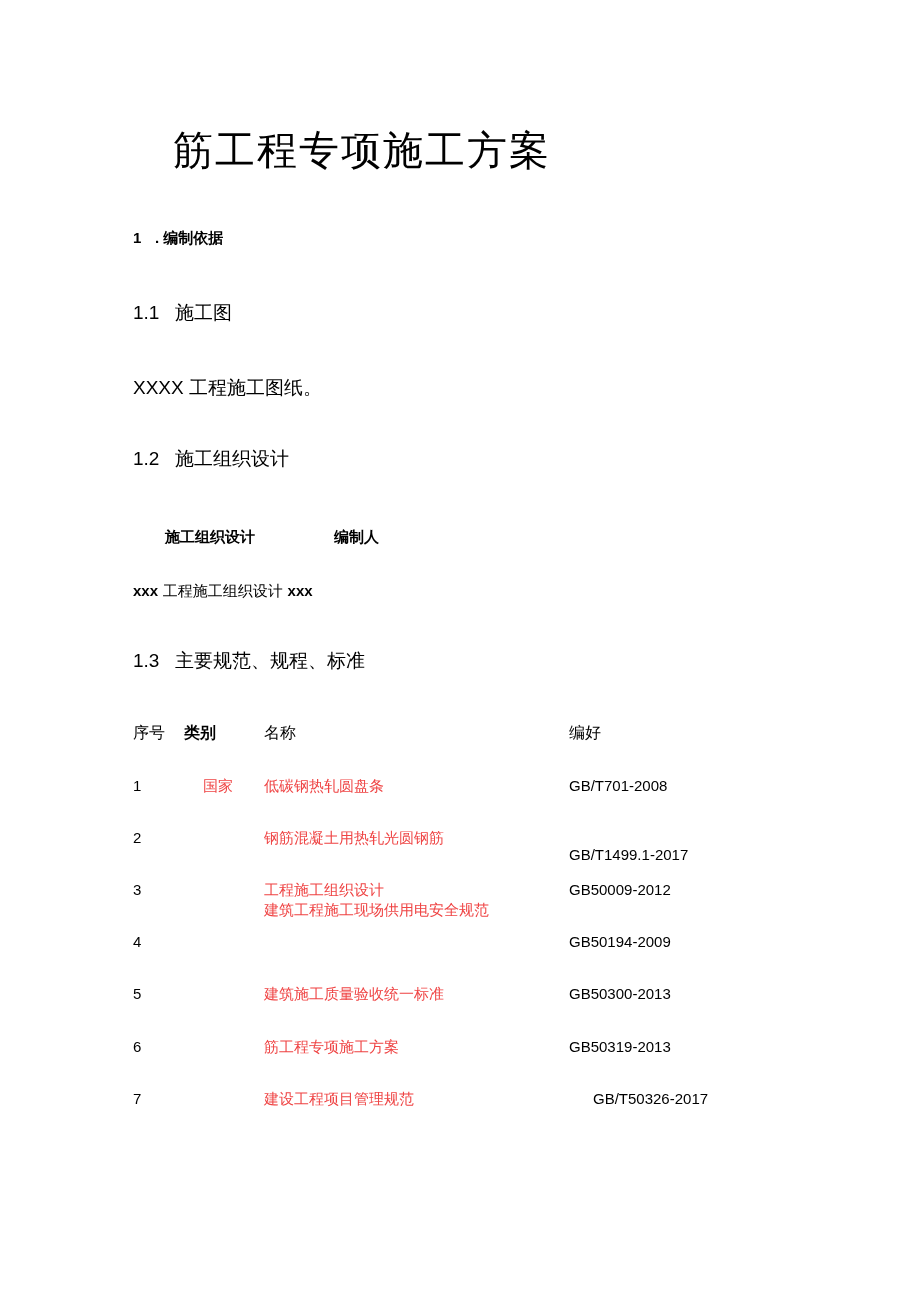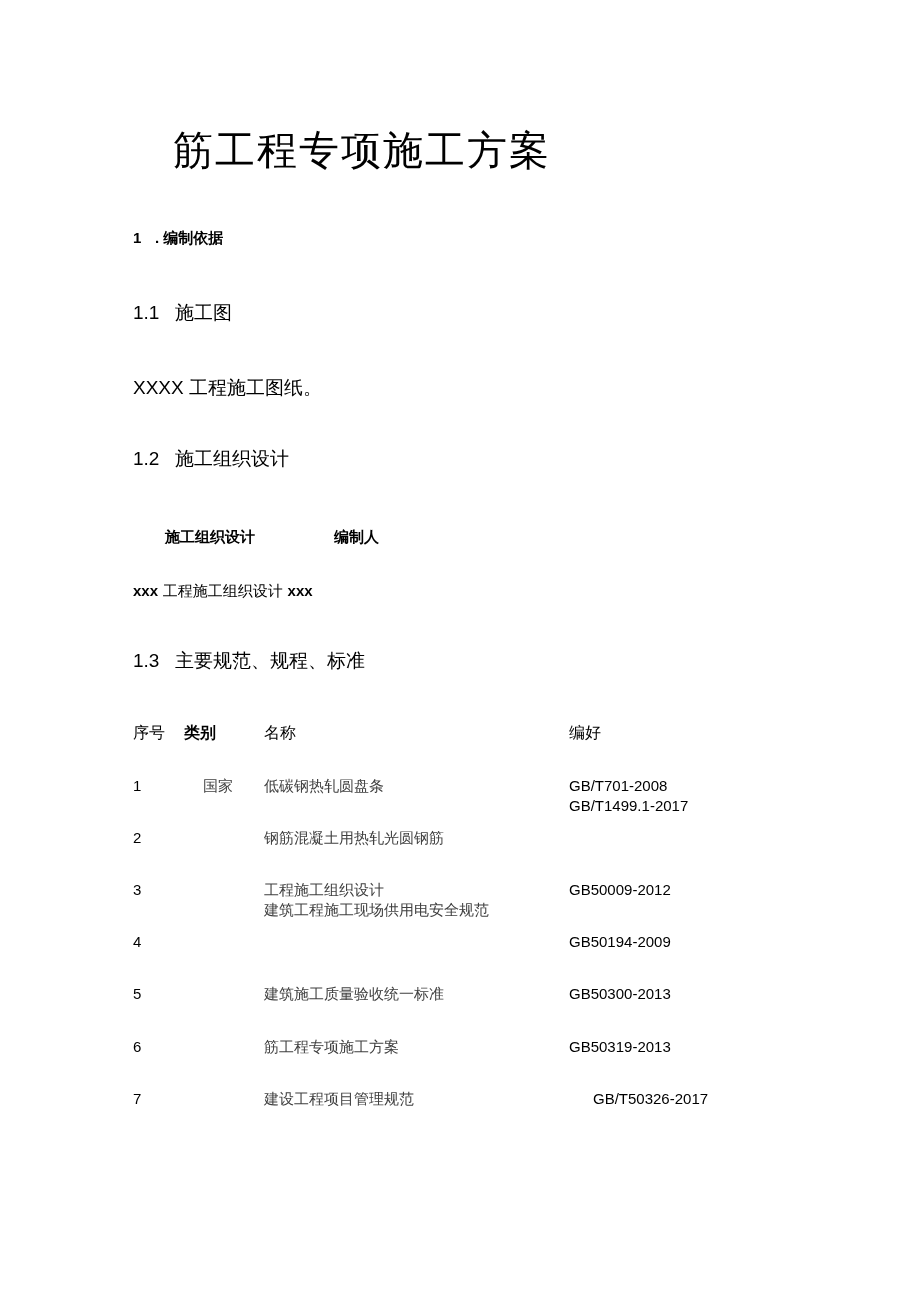--- a/index.html
+++ b/index.html
@@ -9,21 +9,21 @@
     .h1 { left: 133px; top: 227px; font-family: "Liberation Sans", sans-serif; font-size: 15px; font-weight: bold; line-height: 22px; }
     .h1 .num { display: inline-block; width: 22px; }
     .h2 { font-family: "Liberation Sans", "DejaVu Sans", sans-serif; font-size: 19px; line-height: 26px; }
     .h2 .num { display: inline-block; width: 42px; }
     .para { font-family: "Liberation Sans", "DejaVu Sans", sans-serif; font-size: 19px; line-height: 26px; }
     .subhead { font-family: "Liberation Sans", "DejaVu Sans", sans-serif; font-size: 15px; font-weight: bold; line-height: 22px; }
     .mixed { font-family: "DejaVu Serif", serif; font-size: 15px; line-height: 22px; }
     .mixed b { font-family: "Liberation Sans", sans-serif; font-weight: bold; }
     .th { font-family: "Liberation Sans", "DejaVu Sans", sans-serif; font-size: 16px; line-height: 22px; }
     .td-num { font-family: "Liberation Sans", sans-serif; font-size: 15px; line-height: 22px; }
-    .td-cn { font-family: "DejaVu Serif", "Liberation Serif", serif; font-size: 15px; line-height: 22px; color: #404040; }
+    .td-cn { font-family: "DejaVu Serif", "Liberation Serif", serif; font-size: 15px; line-height: 22px; color: #ef4444; }
     .td-code { font-family: "Liberation Sans", "DejaVu Sans", sans-serif; font-size: 15px; line-height: 22px; }
   </style>
 </head>
 <body>
 
 <div>
 
   <div class="abs title">筋工程专项施工方案</div>
 
   <div class="abs h1">
@@ -64,21 +64,21 @@
     <div>
       <div class="abs td-num" style="left:133px; top:775px;">1</div>
       <div class="abs td-cn" style="left:203px; top:775px;">国家</div>
       <div class="abs td-cn" style="left:264px; top:775px;">低碳钢热轧圆盘条</div>
       <div class="abs td-code" style="left:569px; top:775px;">GB/T701-2008</div>
     </div>
 
     <div>
       <div class="abs td-num" style="left:133px; top:827px;">2</div>
       <div class="abs td-cn" style="left:264px; top:827px;">钢筋混凝土用热轧光圆钢筋</div>
-      <div class="abs td-code" style="left:569px; top:795px;">GB/T1499.1-2017</div>
+      <div class="abs td-code" style="left:569px; top:844px;">GB/T1499.1-2017</div>
     </div>
 
     <div>
       <div class="abs td-num" style="left:133px; top:879px;">3</div>
       <div class="abs td-cn" style="left:264px; top:879px;">工程施工组织设计</div>
       <div class="abs td-code" style="left:569px; top:879px;">GB50009-2012</div>
     </div>
 
     <div>
       <div class="abs td-num" style="left:133px; top:931px;">4</div>

